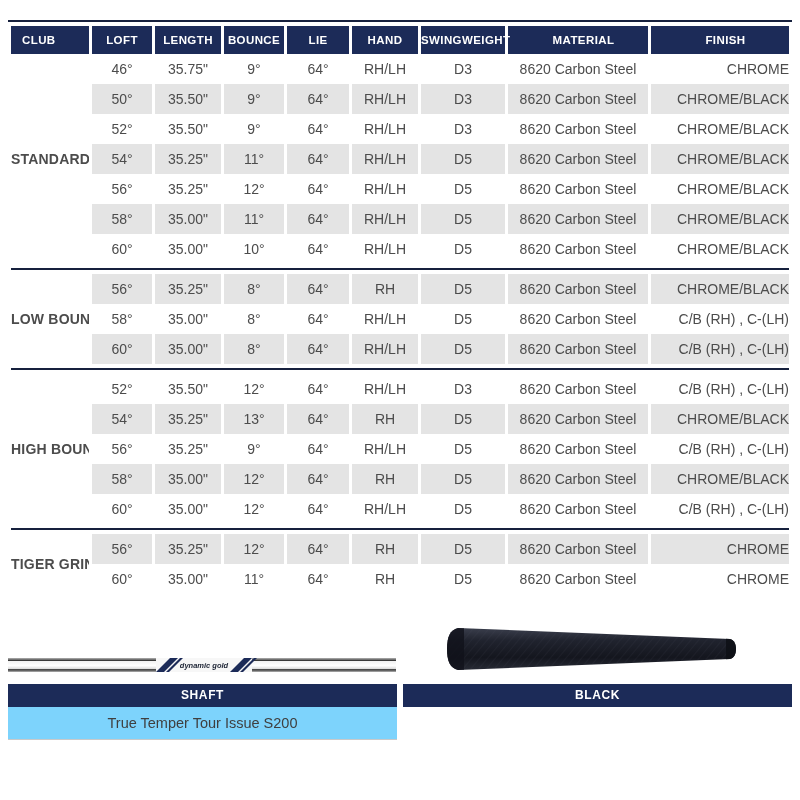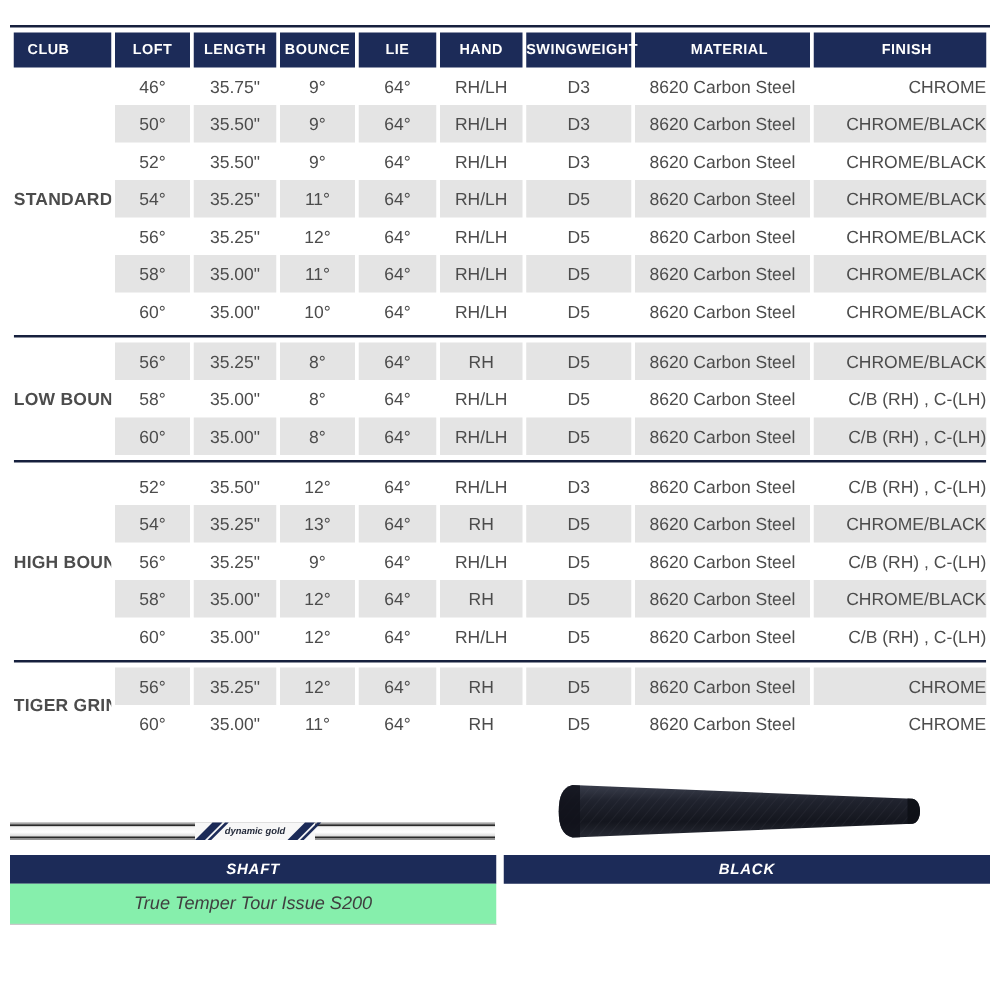--- a/index.html
+++ b/index.html
@@ -26,25 +26,25 @@
   tr.sep-row td{height:6px;padding:2px 0;}
   .sep-line{height:2px;background:#16203d;}
 
   .graphics{display:flex;margin-top:28px;height:54px;}
   .g-left{width:392px;display:flex;align-items:flex-end;}
   .g-right{width:392px;display:flex;align-items:center;}
   .shaft-svg{width:388px;height:22px;}
   .grip-svg{width:296px;height:52px;margin-left:46px;}
 
   .bottom-tables{display:flex;margin-top:8px;}
-  .half{width:433px;font-style:italic;}
+  .half{width:433px;}
   .half + .half{margin-left:6px;}
   .bar{height:23px;line-height:23px;background:#1c2b58;color:#ffffff;text-align:center;
     font-size:12px;font-weight:bold;letter-spacing:.6px;}
-  .val{height:32px;line-height:32px;background:#86efac;border-bottom:1px solid #c9c9c9;
+  .val{height:32px;line-height:32px;background:#7dd3fc;border-bottom:1px solid #c9c9c9;
     text-align:center;font-size:14.5px;color:#3f3f3f;white-space:nowrap;}
 </style>
 </head>
 <body>
 
 <div class="page">
 
   <div class="topline"></div>
 
   <table class="spec">

